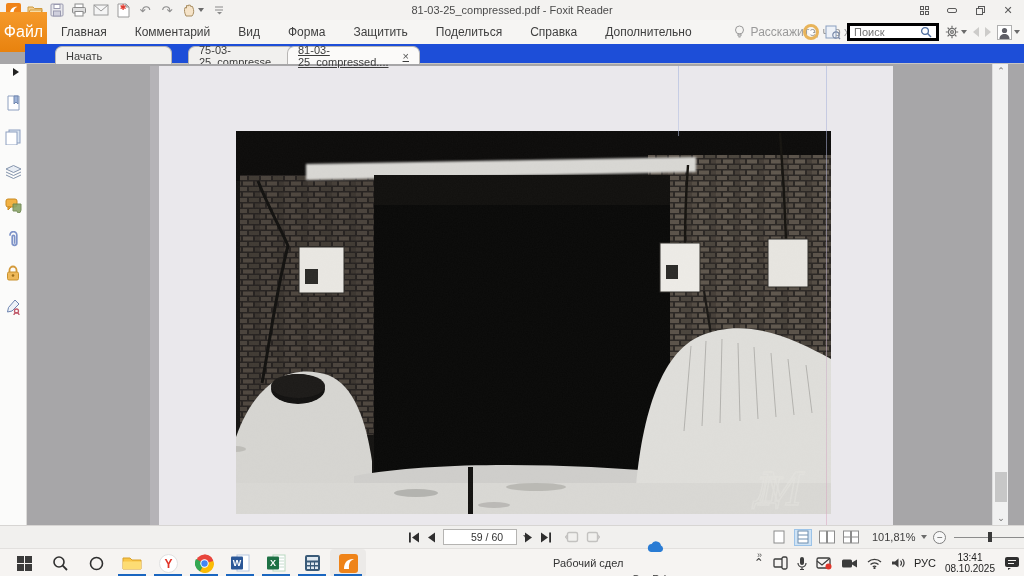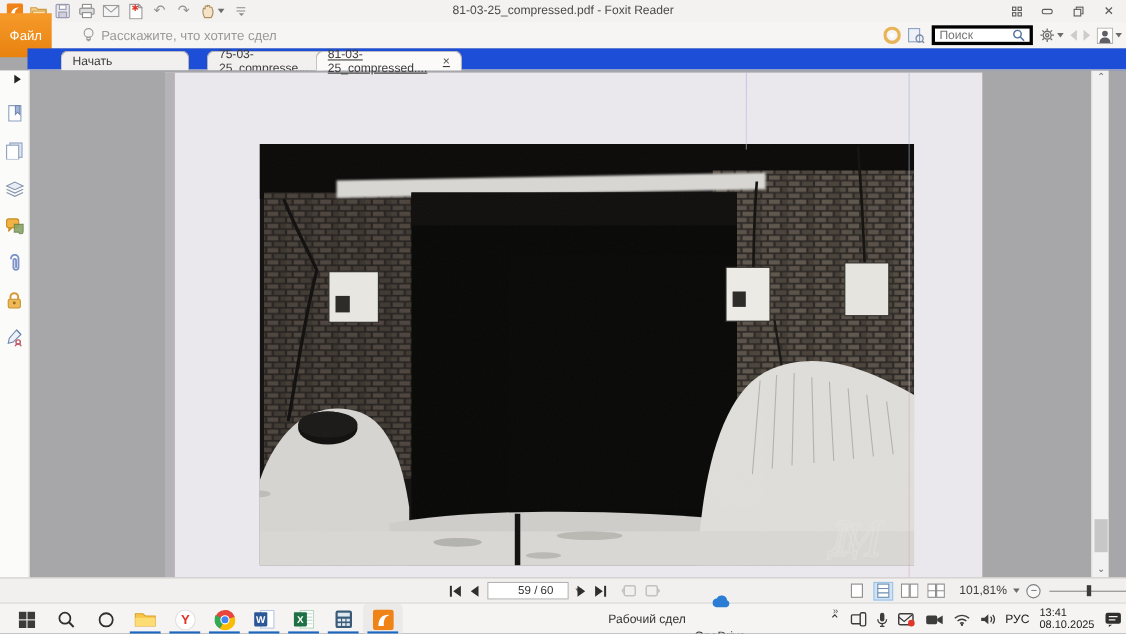--- a/index.html
+++ b/index.html
@@ -22,21 +22,21 @@
   .grid4 span { background:transparent; border:1px solid #5a5a5a; width:4px; height:4px; }
   .minbar { width:10px; height:5px; border:1px solid #5a5a5a; border-radius:2px; }
   .restore { position:relative; width:9px; height:9px; }
   .restore i { position:absolute; border:1px solid #5a5a5a; width:7px; height:7px; display:block; }
   .restore i:first-child { right:0; top:0; } .restore i:last-child { left:0; bottom:0; background:#f3f2f0; }
 
   
   .ribbonrow { position:absolute; left:0; top:20px; width:1024px; height:24px;
     background:#f6f5f3; display:flex; align-items:center; }
   .file-tab { width:47px; height:40px; background:linear-gradient(#f59a2b,#e8820e);
-    color:#fff; font-size:12px; display:flex; align-items:center; justify-content:center; }
+    color:#fff; font-size:16px; display:flex; align-items:center; justify-content:center; }
   .rtabs { display:flex; align-items:center; height:24px; }
   .rtab { padding:0 14px; font-size:12px; color:#3f3f3f; height:24px; line-height:24px; }
   .tellme { display:flex; align-items:center; gap:6px; margin-left:28px; color:#9a9a9a; font-size:12px; }
   .ribbon-right { position:absolute; right:4px; top:0; height:24px; display:flex; align-items:center; gap:6px; }
   .srch { width:92px; height:18px; border:3px solid #000000; background:#fff; display:flex; align-items:center; }
   .srch input { border:0; outline:0; width:70px; font-size:11px; padding-left:4px; color:#444;
     font-family:"Liberation Sans",sans-serif; background:transparent; }
   .tri-d { width:0; height:0; border-left:3.5px solid transparent; border-right:3.5px solid transparent;
     border-top:4px solid #6b6b6b; }
   .navarr { width:0; height:0; border-top:5px solid transparent; border-bottom:5px solid transparent; }
@@ -105,21 +105,21 @@
   .taskbar { position:absolute; left:0; top:548px; width:1024px; height:28px; background:#f6f4f2;
     border-top:1px solid #e2e0de; }
   .tb-icons { position:absolute; left:6px; top:0; height:28px; display:flex; align-items:center; }
   .tb-btn { position:relative; width:36px; height:28px; display:flex; align-items:center; justify-content:center; }
   .tb-btn.active-app { background:#eceae8; border-radius:4px; }
   .runbar { position:absolute; bottom:0px; left:4px; width:28px; height:3px; background:#1a66c0; }
   .tb-desktop { position:absolute; left:553px; top:0; height:28px; display:flex; align-items:center; gap:8px;
     font-size:11px; color:#333; }
   .tray { position:absolute; right:4px; top:0; height:28px; display:flex; align-items:center; gap:9px; }
   .tray .g { color:#3c3c3c; font-size:12px; font-family:"DejaVu Sans",sans-serif; }
-  .clock { text-align:left; font-size:10px; color:#222; line-height:11px; }
+  .clock { text-align:center; font-size:10px; color:#222; line-height:11px; }
   .overflow-chip { position:absolute; right:262px; top:1px; font-size:9px; color:#555; }
 
   svg { display:block; }
 </style>
 </head>
 <body>
 
 <div class="app">
 
   <div class="titlebar">
@@ -196,20 +196,30 @@
             <i></i>
             <i></i>
           </span>
         </span>
       <span class="winbtn">✕</span>
     </div>
   </div>
 
   <div class="ribbonrow">
     <div class="file-tab">Файл</div>
+    <div class="rtabs">
+      <span class="rtab">Главная</span>
+      <span class="rtab">Комментарий</span>
+      <span class="rtab">Вид</span>
+      <span class="rtab">Форма</span>
+      <span class="rtab">Защитить</span>
+      <span class="rtab">Поделиться</span>
+      <span class="rtab">Справка</span>
+      <span class="rtab">Дополнительно</span>
+    </div>
     <div class="tellme">
       <svg width="11" height="14">
           <circle cx="5.5" cy="5" r="4" fill="none" stroke="#9a9a9a"></circle>
           <path d="M4 9 h3 v2 h-3 Z M4.5 12 h2" fill="none" stroke="#9a9a9a"></path>
         </svg>
       <span>Расскажите, что хотите сдел</span>
     </div>
     <div class="ribbon-right">
       <span>
         <svg width="16" height="16">

